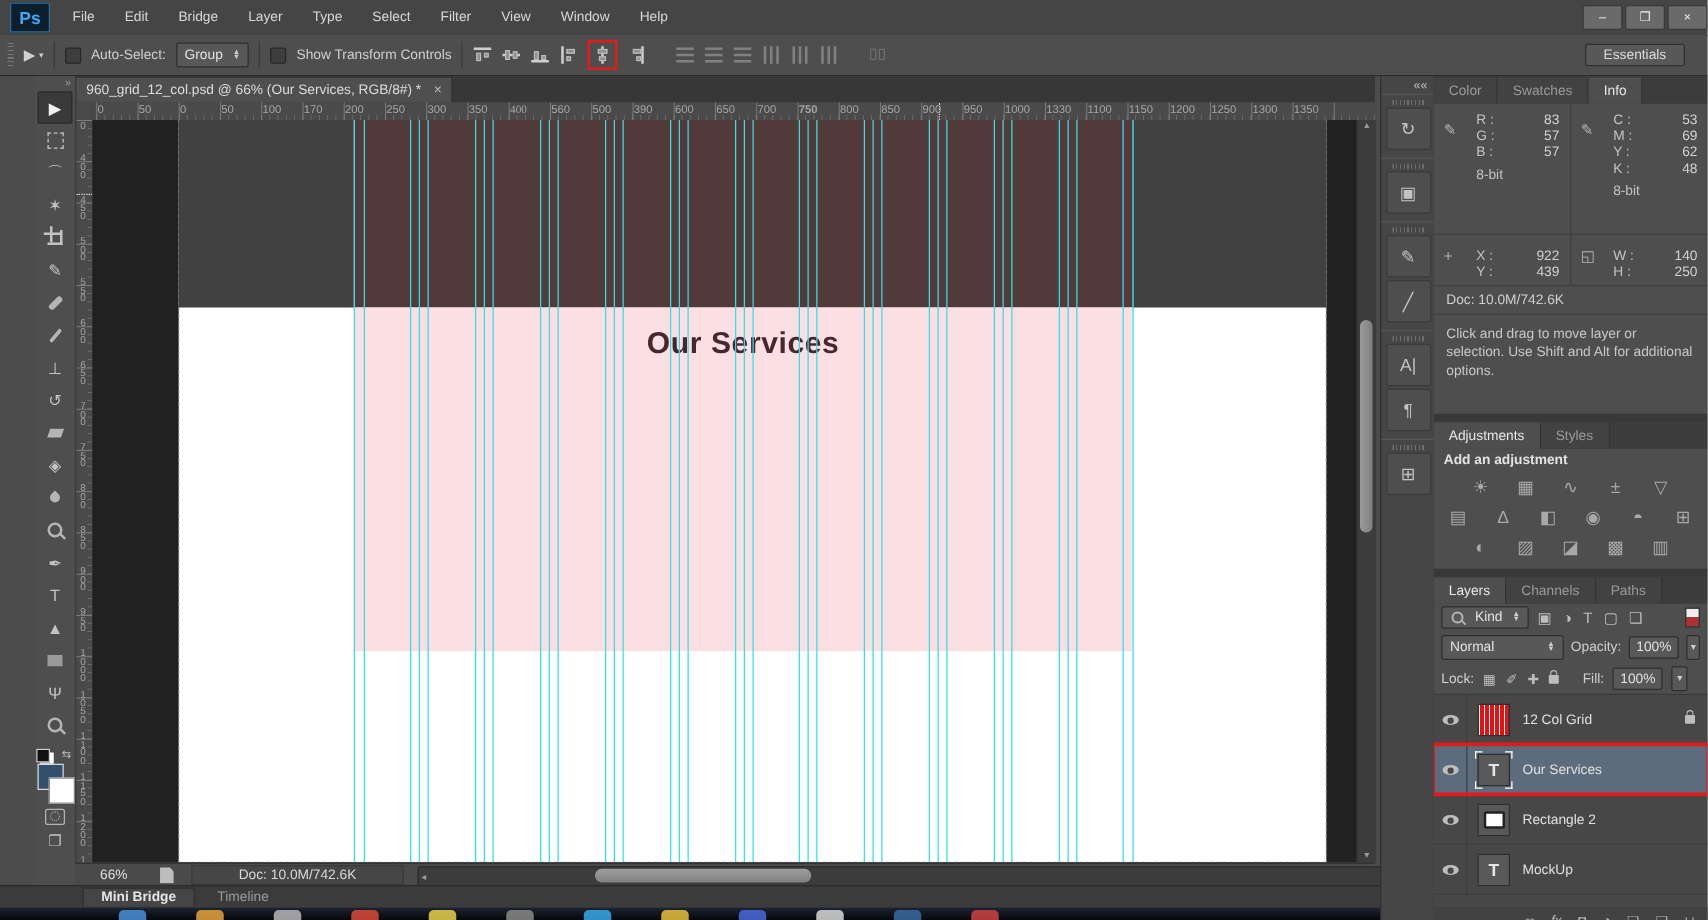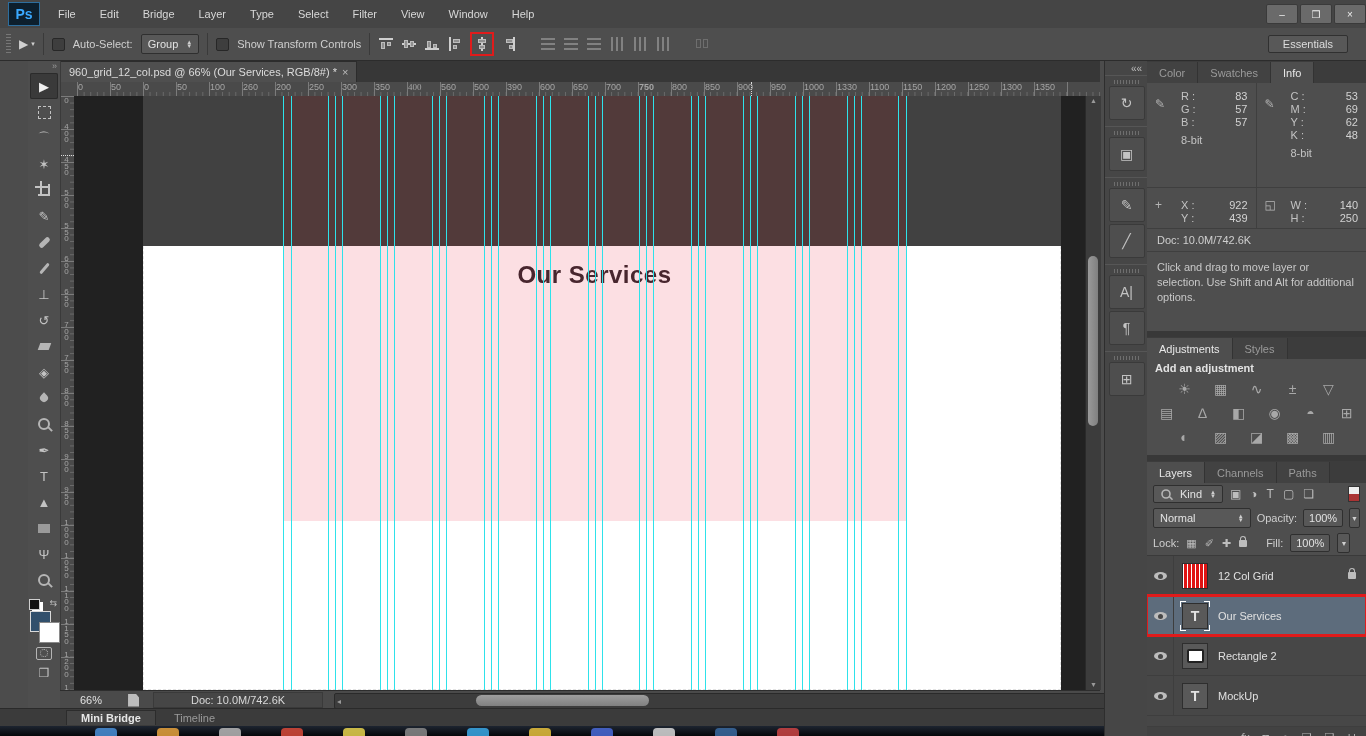--- a/index.html
+++ b/index.html
@@ -26,21 +26,21 @@
   #align-icons{display:flex;align-items:center;gap:7px}
   .aico{width:16px;height:16px;position:relative;display:inline-block}
   .aico.dim{opacity:.4}
   .aico .bar{position:absolute;background:#cfcfcf}
   .aico .rb{position:absolute;background:#8f8f8f;box-shadow:0 0 0 1px #bdbdbd inset}
   .aico .ob{position:absolute;border:1px solid #9f9f9f;box-sizing:border-box}
   .redwrap{border:2px solid var(--red);padding:2px;display:inline-flex}
   #workspace-btn{margin-left:auto;margin-right:18px;background:#585858;border:1px solid #303030;border-radius:2px;padding:2px 14px;color:#ddd}
   
   #tabbar{position:absolute;left:60px;top:61px;width:1040px;height:21px;background:#373737;display:flex;align-items:flex-end}
-  #doctab{background:#4f4f4f;border:1px solid #2c2c2c;border-bottom:none;height:20px;display:flex;align-items:center;gap:5px;padding:0 8px;color:#dcdcdc;font-size:11px}
+  #doctab{background:#4f4f4f;border:1px solid #2c2c2c;border-bottom:none;height:20px;display:flex;align-items:center;gap:10px;padding:0 8px;color:#dcdcdc;font-size:11px}
   #tab-close{color:#bbb;font-size:11px}
   
   #rulercorner{position:absolute;left:60px;top:82px;width:14px;height:14px;background:#4a4a4a;border-right:1px solid #2e2e2e;border-bottom:1px solid #2e2e2e}
   #hruler{position:absolute;left:74px;top:82px;width:1026px;height:14px;background-color:#4a4a4a;border-bottom:1px solid #2e2e2e;overflow:hidden;
     background-image:linear-gradient(90deg,#7b7b7b 0 1px,transparent 1px),linear-gradient(90deg,#6a6a6a 0 1px,transparent 1px);
     background-size:33px 14px,6.6px 4px;background-position:69px 0,69px bottom;background-repeat:repeat-x}
   #vruler{position:absolute;left:60px;top:96px;width:14px;height:594px;background-color:#4a4a4a;border-right:1px solid #2e2e2e;overflow:hidden;
     background-image:linear-gradient(#7b7b7b 0 1px,transparent 1px),linear-gradient(#6a6a6a 0 1px,transparent 1px);
     background-size:14px 33px,4px 6.6px;background-position:0 0,right 0;background-repeat:repeat-y}
   .hlab{position:absolute;top:0;font-size:9px;color:#a5a5a5}
@@ -286,21 +286,21 @@
 </div>
 
 <div id="rulercorner"></div>
 <div id="hruler">
     <i id="hptr"></i>
     <span class="hlab" style="left: 4px;">0</span>
     <span class="hlab" style="left: 37px;">50</span>
     <span class="hlab" style="left: 70px;">0</span>
     <span class="hlab" style="left: 103px;">50</span>
     <span class="hlab" style="left: 136px;">100</span>
-    <span class="hlab" style="left: 169px;">260</span>
+    <span class="hlab" style="left: 169px;">170</span>
     <span class="hlab" style="left: 202px;">200</span>
     <span class="hlab" style="left: 235px;">250</span>
     <span class="hlab" style="left: 268px;">300</span>
     <span class="hlab" style="left: 301px;">350</span>
     <span class="hlab" style="left: 334px; font-family: Liberation Serif, serif;">400</span>
     <span class="hlab" style="left: 367px;">560</span>
     <span class="hlab" style="left: 400px;">500</span>
     <span class="hlab" style="left: 433px;">390</span>
     <span class="hlab" style="left: 466px;">600</span>
     <span class="hlab" style="left: 499px;">650</span>

